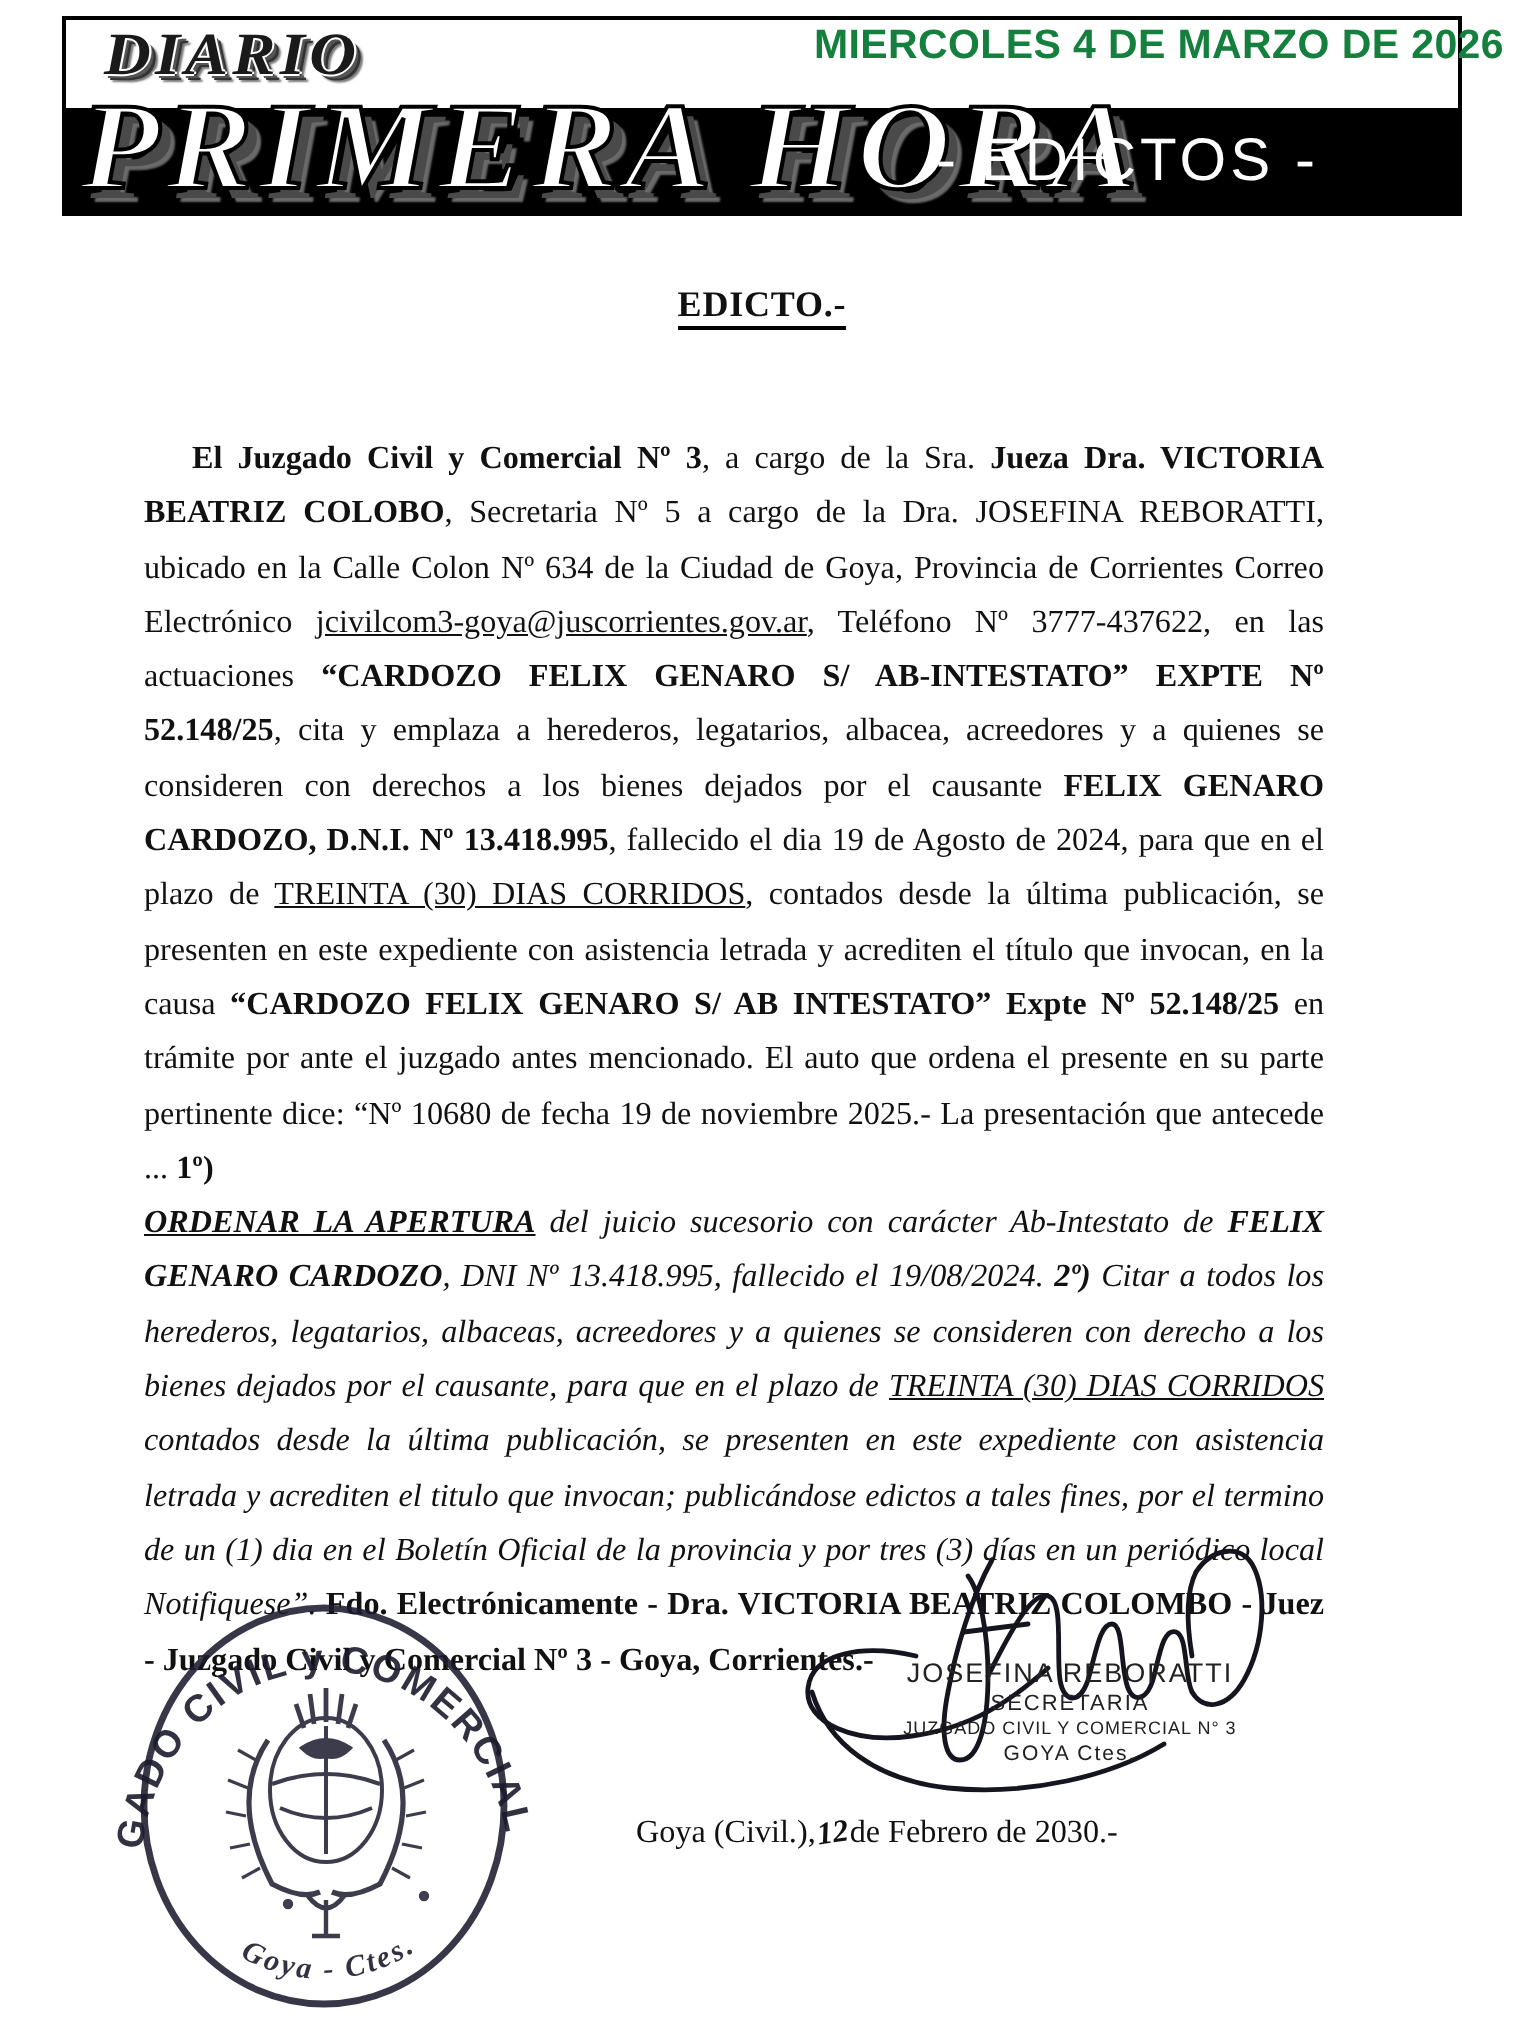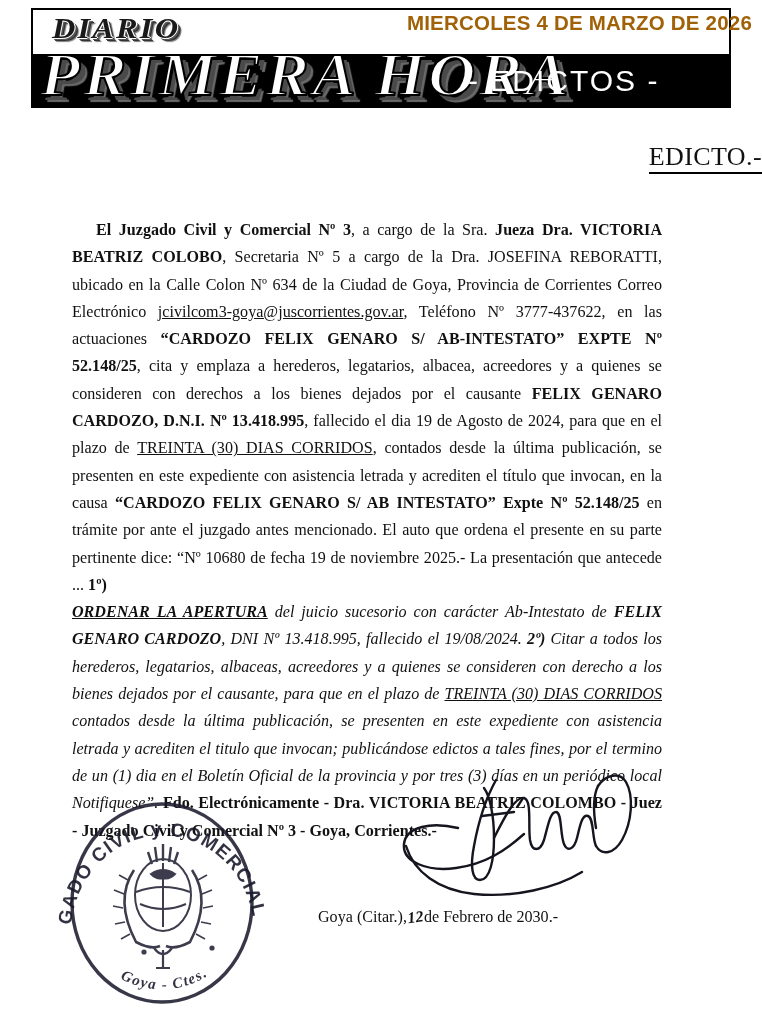--- a/index.html
+++ b/index.html
@@ -30,21 +30,21 @@
     background: #fff;
   }
   .mast-date {
     position: absolute;
     right: 10px;
     top: 11px;
     font-family: "Liberation Sans", sans-serif;
     font-weight: bold;
     font-size: 20.5px;
     letter-spacing: 0.2px;
-    color: #a16207;
+    color: #15803d;
     white-space: nowrap;
   }
   .mast-band {
     position: absolute;
     left: 31px;
     top: 56px;
     width: 700px;
     height: 52px;
     background: #000;
   }
@@ -90,23 +90,23 @@
     -webkit-text-stroke: 2px #000;
     text-shadow: 5px 5px 0 #4a4a4a, 7px 7px 1px #6a6a6a;
     white-space: nowrap;
     transform: scaleX(1.05);
     transform-origin: left center;
   }
 
   
   .doc-title {
     margin-top: 22px;
-    text-align: right;
-    font-size: 26px;
-    font-weight: normal;
+    text-align: center;
+    font-size: 18px;
+    font-weight: bold;
     letter-spacing: 0.4px;
   }
   .doc-title span { border-bottom: 2px solid #000; padding-bottom: 1px; }
 
   
   .doc-body {
     position: absolute;
     left: 72px;
     top: 216px;
     width: 590px;
@@ -191,21 +191,21 @@
 <div class="doc-title">
   <span>EDICTO.-</span>
 </div>
 
 <div class="doc-body">
 
   <p class="para"><b>El Juzgado Civil y Comercial Nº 3</b><span>, a cargo de la Sra. </span><b>Jueza Dra. VICTORIA BEATRIZ COLOBO</b><span>, Secretaria Nº 5 a cargo de la Dra. JOSEFINA REBORATTI, ubicado en la Calle Colon Nº 634 de la Ciudad de Goya, Provincia de Corrientes Correo Electrónico </span><span class="u">jcivilcom3-goya@juscorrientes.gov.ar</span><span>, Teléfono Nº 3777-437622, en las actuaciones </span><b>“CARDOZO FELIX GENARO S/ AB-INTESTATO”  EXPTE Nº 52.148/25</b><span>, cita y emplaza a herederos, legatarios, albacea, acreedores y a quienes se consideren con derechos a los bienes dejados por el causante </span><b>FELIX GENARO CARDOZO, D.N.I. Nº 13.418.995</b><span>, fallecido el dia 19 de Agosto de 2024, para que en el plazo de </span><span class="u">TREINTA (30) DIAS CORRIDOS</span><span>, contados desde la última publicación, se presenten en este expediente con asistencia letrada y acrediten el título que invocan, en la causa </span><b>“CARDOZO FELIX GENARO S/ AB INTESTATO” Expte Nº 52.148/25</b><span> en trámite por ante el juzgado antes mencionado. El auto que ordena el presente en su parte pertinente dice: </span><span class="it">“Nº 10680 de fecha 19 de noviembre 2025.- La presentación que antecede ... </span><b class="it">1º)</b></p>
 
   <p class="para it"><span class="biu">ORDENAR LA APERTURA</span><span> del juicio sucesorio con carácter Ab-Intestato de </span><b>FELIX GENARO CARDOZO</b><span>, DNI Nº 13.418.995, fallecido el 19/08/2024. </span><b>2º)</b><span> Citar a todos los herederos, legatarios, albaceas, acreedores y a quienes se consideren con derecho a los bienes dejados por el causante, para que en el plazo de </span><span class="u">TREINTA (30) DIAS CORRIDOS</span><span> contados desde la última publicación, se presenten en este expediente con asistencia letrada y acrediten el titulo que invocan; publicándose edictos a tales fines, por el termino de un (1) dia en el Boletín Oficial de la provincia y por tres (3) días en un periódico local Notifiquese”. </span><b class="roman">Fdo. Electrónicamente - Dra. VICTORIA BEATRIZ COLOMBO - Juez - Juzgado Civil y Comercial Nº 3 - Goya, Corrientes.-</b></p>
 
-  <div class="closing"><span>Goya (Citar.),</span><span class="handwritten-day">12</span><span>de Febrero de 2030.-</span></div>
+  <div class="closing"><span>Goya (Civil.),</span><span class="handwritten-day">12</span><span>de Febrero de 2030.-</span></div>
 </div>
 
 <div class="seal">
   <svg width="210" height="205" viewBox="0 0 210 205">
     <defs>
       <path id="arcTop" d="M 16,118 A 92,100 0 0 1 196,112" fill="none"></path>
       <path id="arcBot" d="M 36,150 A 78,72 0 0 0 178,144" fill="none"></path>
     </defs>
     <ellipse cx="106" cy="103" rx="90" ry="99" fill="none" stroke="#1b1b2e" stroke-width="3.4" opacity="0.88"></ellipse>
     <text font-family="Liberation Sans, sans-serif" font-size="19" font-weight="bold" fill="#1b1b2e" letter-spacing="1.2" opacity="0.9">
@@ -243,13 +243,19 @@
       <path d="M 60,60 C 34,54 8,58 6,76 C 4,94 30,104 58,100 C 88,96 108,82 126,66"></path>
       <path d="M 84,48 L 116,44"></path>
       <path d="M 96,70 C 108,46 118,28 126,30 C 134,32 130,58 132,72 C 134,84 142,84 146,72
                C 150,58 152,44 158,44 C 164,44 162,66 166,76 C 169,84 176,82 179,70
                C 182,58 184,46 190,48 C 196,50 194,70 198,78"></path>
       <path d="M 198,78 C 204,88 216,86 224,72 C 234,54 236,28 228,14 C 222,4 208,6 200,18"></path>
       <path d="M 200,18 C 194,30 196,48 198,60"></path>
       <path d="M 8,78 C 16,104 40,122 76,126 C 116,130 158,120 184,104"></path>
     </g>
   </svg>
+  <div class="stamp-text">
+    <div class="stamp-l1">JOSEFINA REBORATTI</div>
+    <div class="stamp-l2">SECRETARIA</div>
+    <div class="stamp-l3">JUZGADO CIVIL Y COMERCIAL N° 3</div>
+    <div class="stamp-l4">GOYA  Ctes.</div>
+  </div>
 </div>
 
 </body></html>

